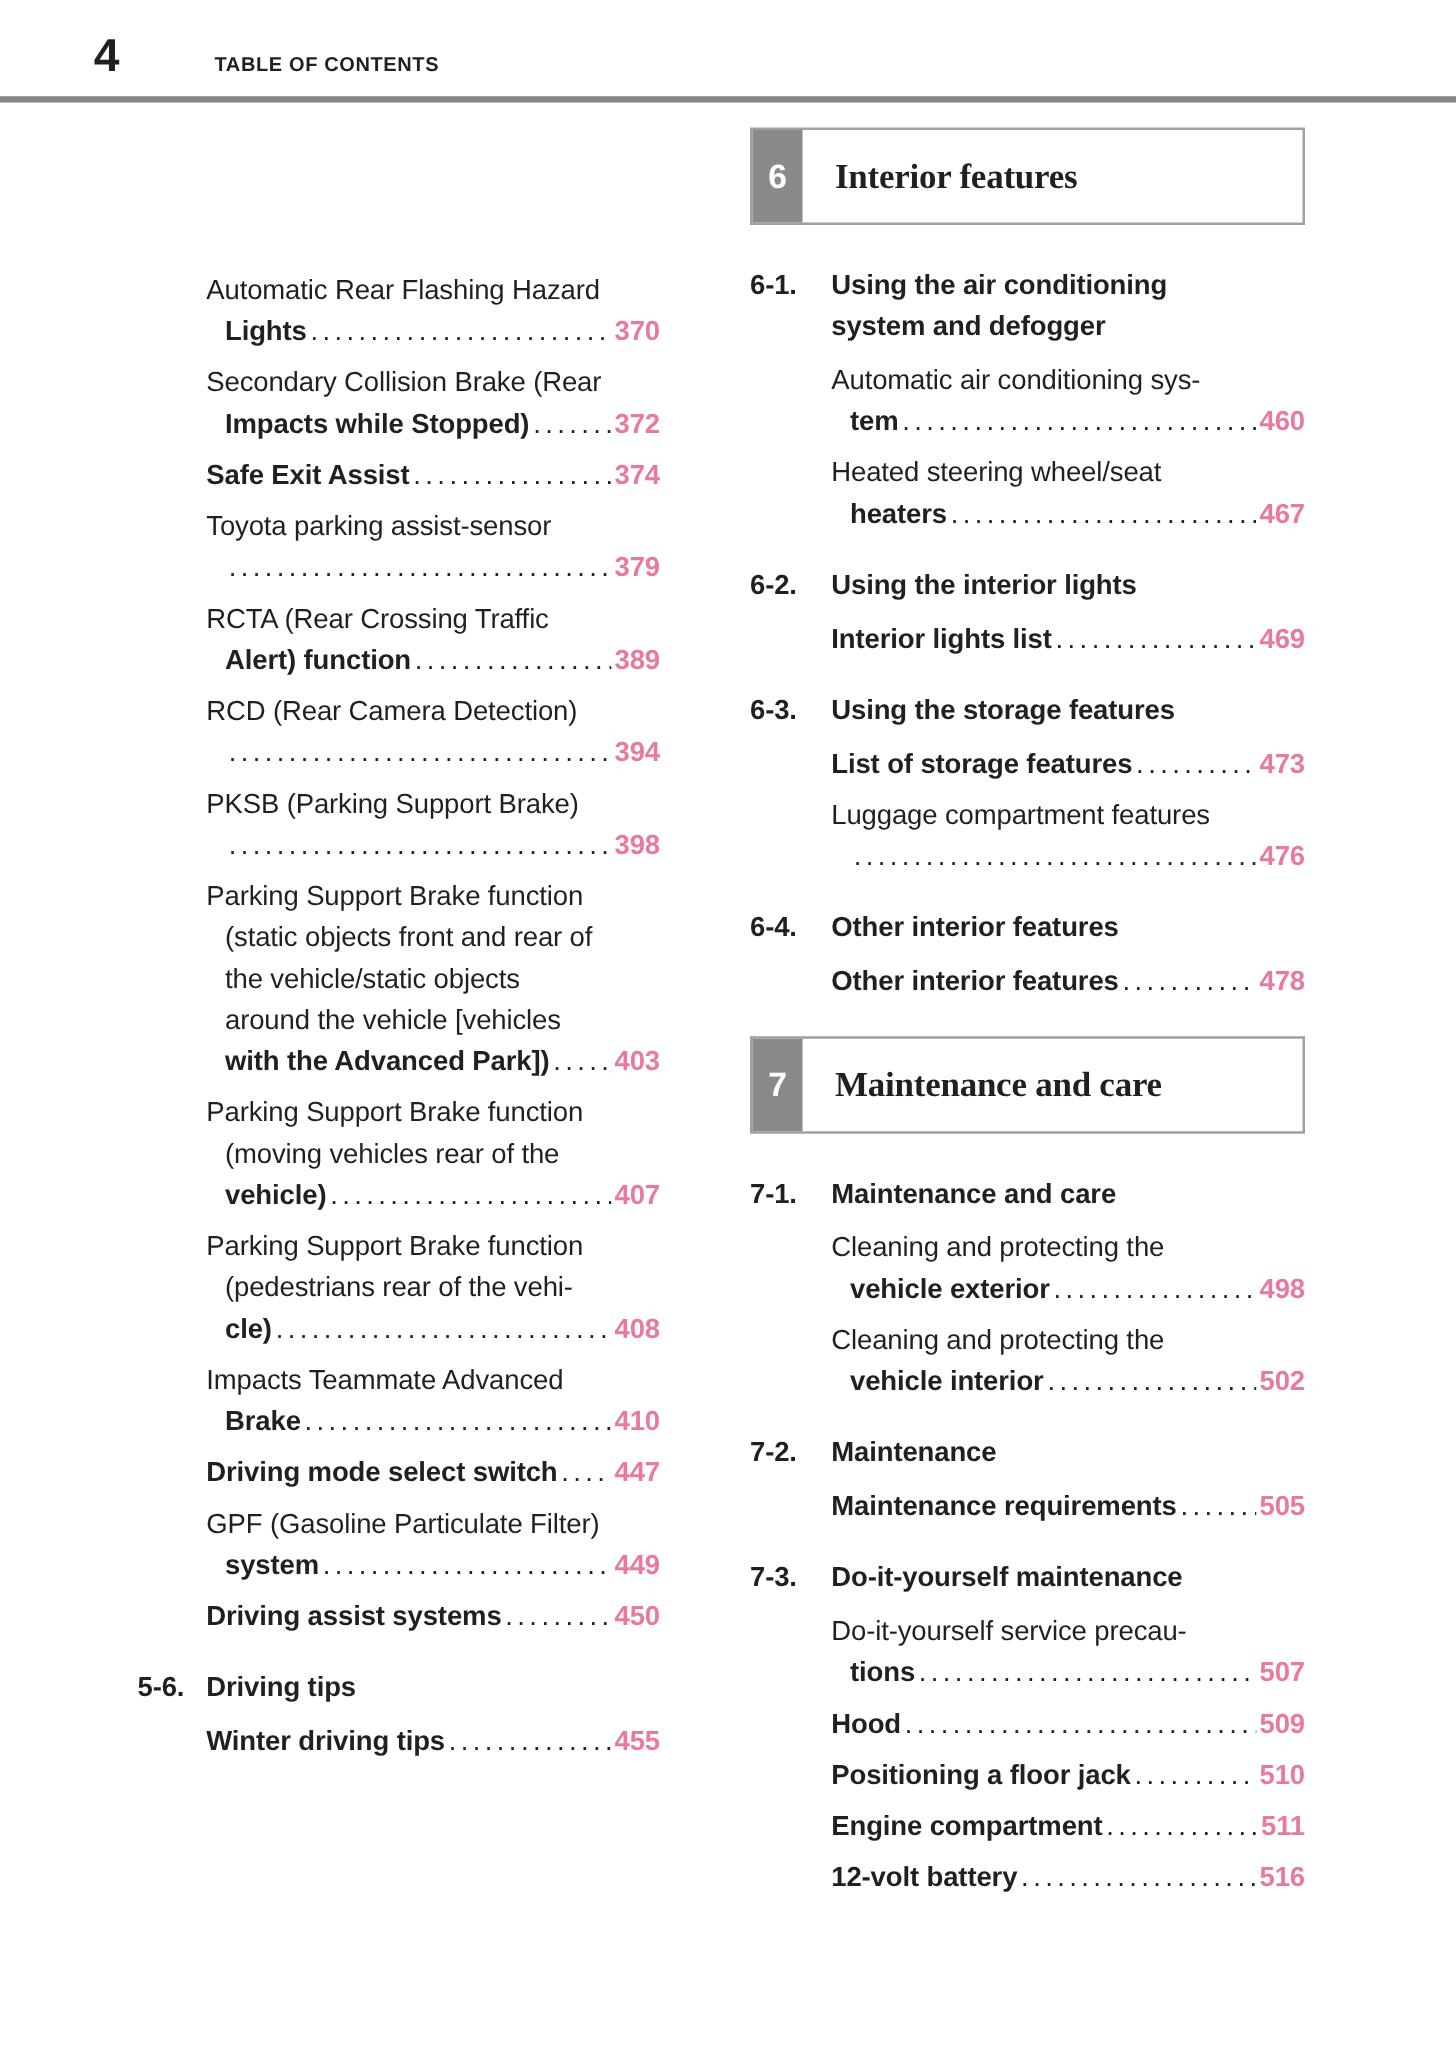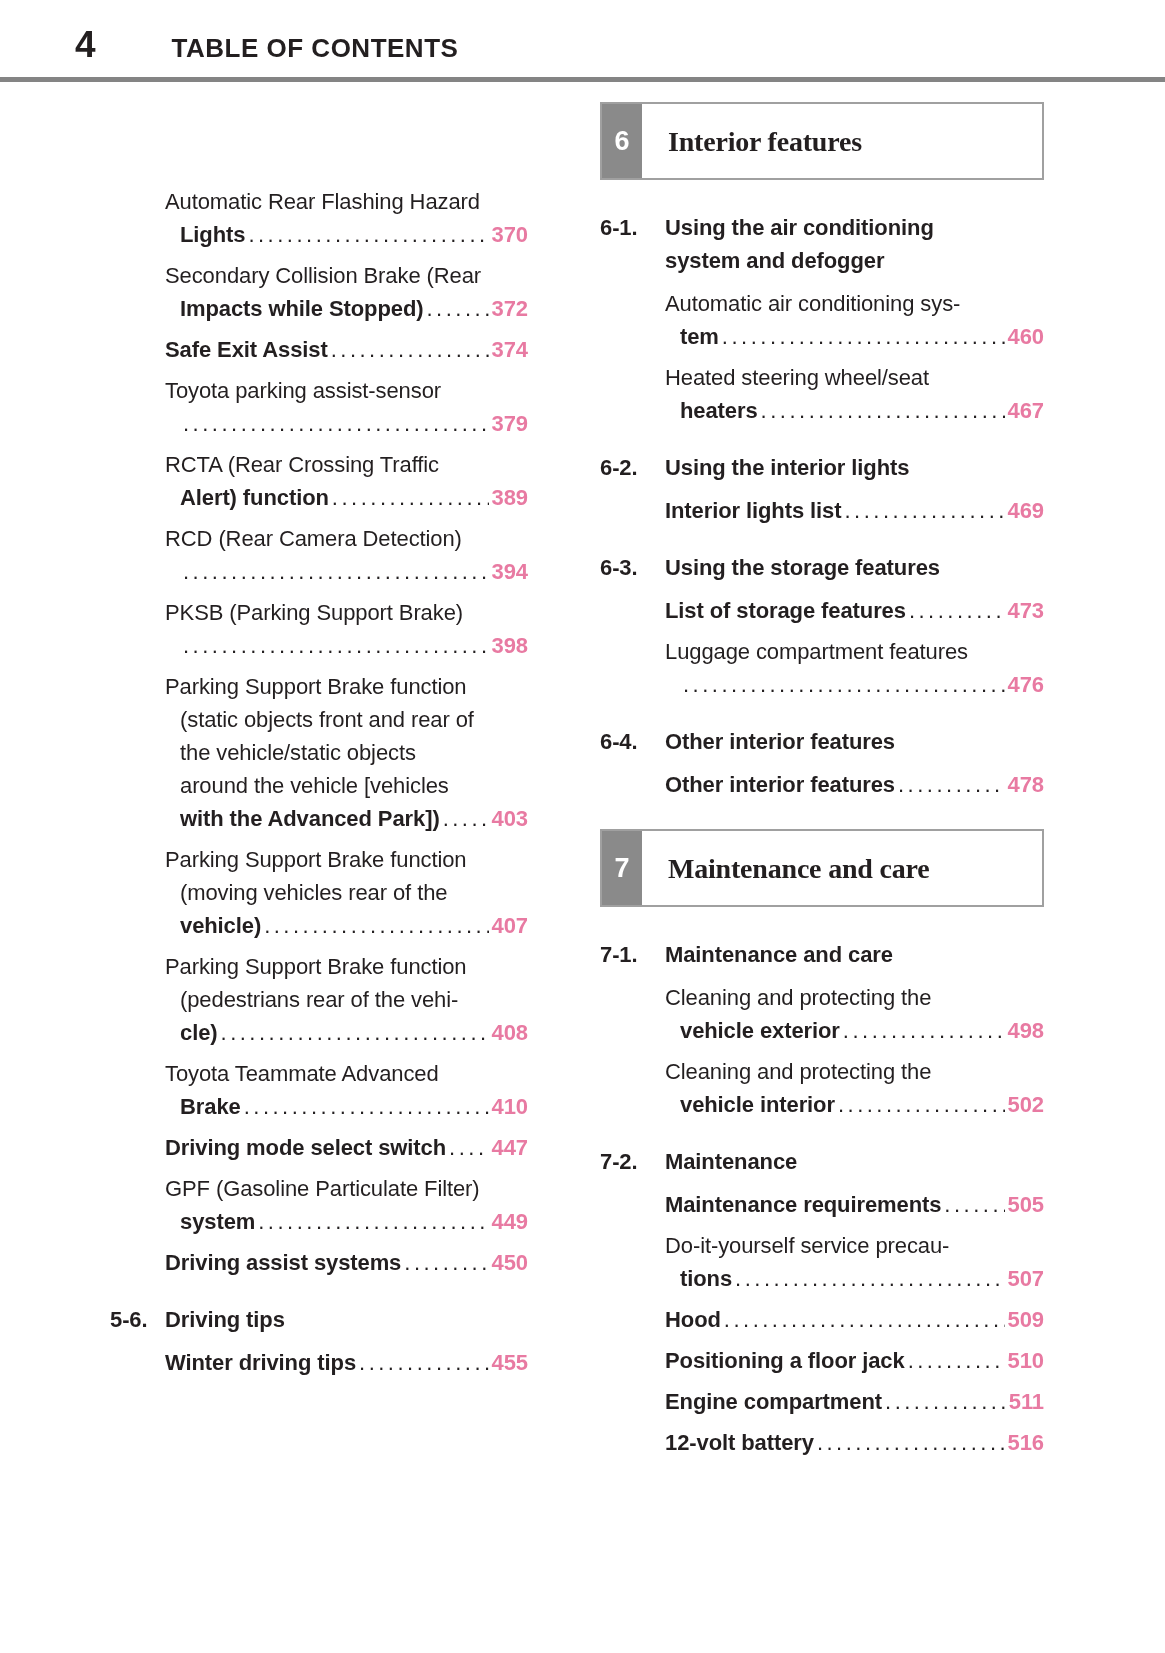--- a/index.html
+++ b/index.html
@@ -7,21 +7,21 @@
     position:relative;
     width:1165px;height:1653px;
     background:#ffffff;
     color:#231f20;
     font-family:"Liberation Sans", sans-serif;
     overflow:hidden;
   }
   
   .pg-header{display:flex;align-items:baseline;padding:24px 0 0 75px;}
   .pg-num{font-size:37px;font-weight:bold;}
-  .pg-title{font-size:26px;font-weight:bold;letter-spacing:.5px;margin-left:76px;}
+  .pg-title{font-size:16px;font-weight:bold;letter-spacing:.5px;margin-left:76px;}
   .rule{height:5px;background:#848484;margin-top:11px;}
 
   
   .cols{display:flex;align-items:center;padding-top:15px;}
   .col{font-size:22px;line-height:33px;letter-spacing:-.1px;}
   .col-left{width:418px;margin-left:110px;--g:55px;}
   .col-right{width:444px;margin-left:72px;--g:65px;}
 
   
   .entry{margin:8px 0;}
@@ -152,21 +152,21 @@
         <div class="entry">
           <div class="t-line first">Parking Support Brake function</div>
           <div class="t-line cont">(pedestrians rear of the vehi-</div>
           <div class="t-line leaderline cont">
             <span class="t-text">cle)</span>
             <span class="lead"></span>
             <span class="pg">408</span>
           </div>
         </div>
         <div class="entry">
-          <div class="t-line first">Toyota Teammate Advanced</div>
+          <div class="t-line first">Impacts Teammate Advanced</div>
           <div class="t-line leaderline cont">
             <span class="t-text">Brake</span>
             <span class="lead"></span>
             <span class="pg">410</span>
           </div>
         </div>
         <div class="entry">
           <div class="t-line leaderline first">
             <span class="t-text">Driving mode select switch</span>
             <span class="lead"></span>
@@ -309,20 +309,26 @@
             <div class="sec-line">Maintenance</div>
           </div>
         </div>
         <div class="entry">
           <div class="t-line leaderline first">
             <span class="t-text">Maintenance requirements</span>
             <span class="lead"></span>
             <span class="pg">505</span>
           </div>
         </div>
+        <div class="section">
+          <div class="sec-num">7-3.</div>
+          <div class="sec-title">
+            <div class="sec-line">Do-it-yourself maintenance</div>
+          </div>
+        </div>
         <div class="entry">
           <div class="t-line first">Do-it-yourself service precau-</div>
           <div class="t-line leaderline cont">
             <span class="t-text">tions</span>
             <span class="lead"></span>
             <span class="pg">507</span>
           </div>
         </div>
         <div class="entry">
           <div class="t-line leaderline first">

